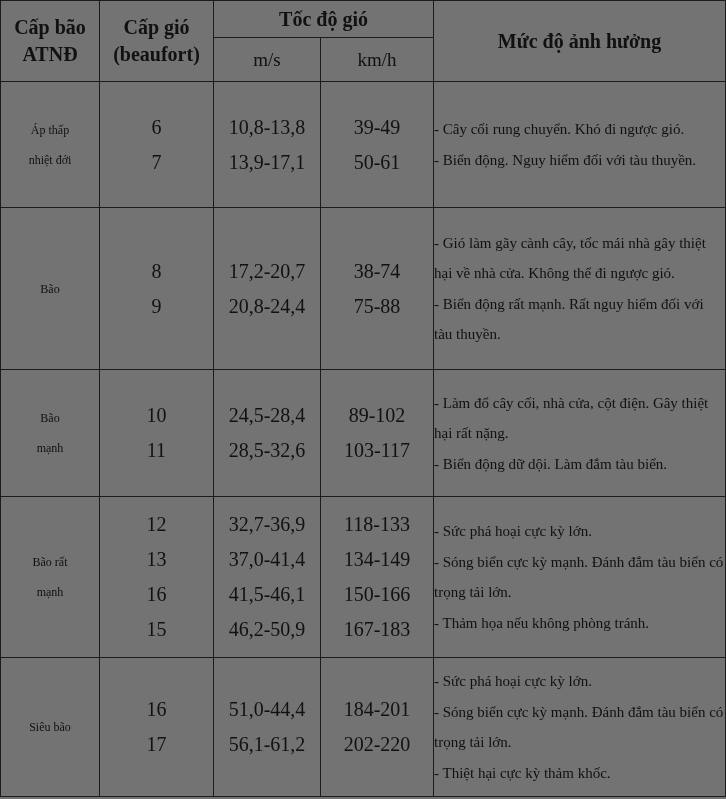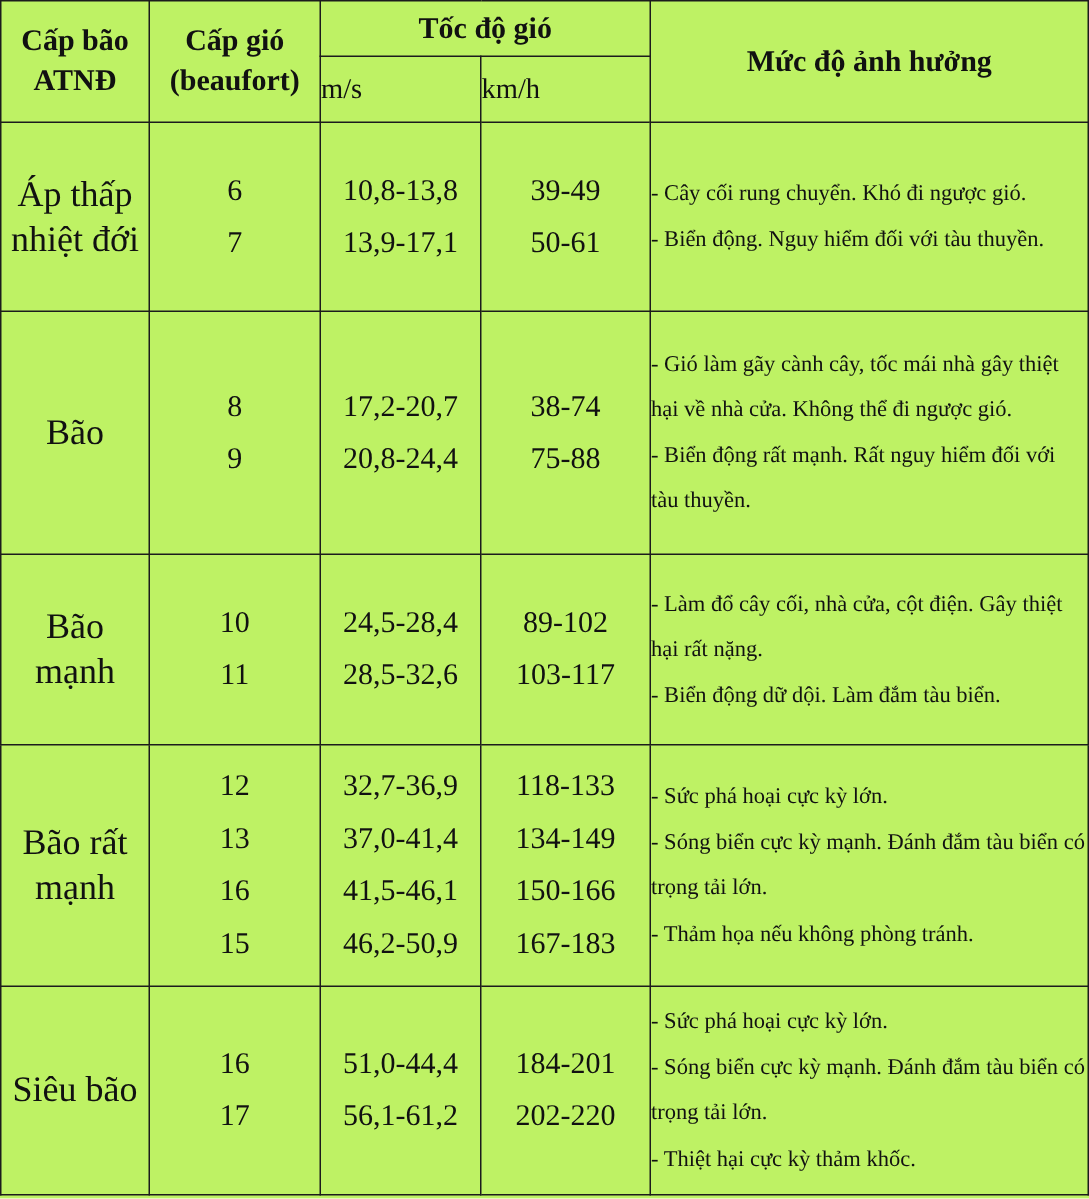--- a/index.html
+++ b/index.html
@@ -4,21 +4,21 @@
 <style>
   html, body {
     margin: 0;
     padding: 0;
     background: #ffffff;
   }
   .wrap {
     width: 726px;
     height: 799px;
     overflow: hidden;
-    background: #bef264;
+    background: #737373;
   }
   table.storm {
     border-collapse: collapse;
     table-layout: fixed;
     width: 725px;
     margin-left: 0px;
     font-family: "Liberation Serif", "DejaVu Serif", serif;
     color: #111111;
   }
   table.storm td, table.storm th {
@@ -30,25 +30,25 @@
   th.hdr {
     font-weight: bold;
     font-size: 20px;
     line-height: 27px;
     text-align: center;
     padding: 2px 4px;
   }
   th.sub {
     font-weight: normal;
     font-size: 19px;
-    text-align: left;
+    text-align: center;
   }
   td.cat {
     text-align: center;
-    font-size: 24px;
+    font-size: 12px;
     padding: 0 2px;
   }
   td.cat div { line-height: 30px; }
   td.num {
     text-align: center;
     font-size: 20px;
   }
   td.num div { line-height: 35px; }
   td.impact {
     text-align: left;

